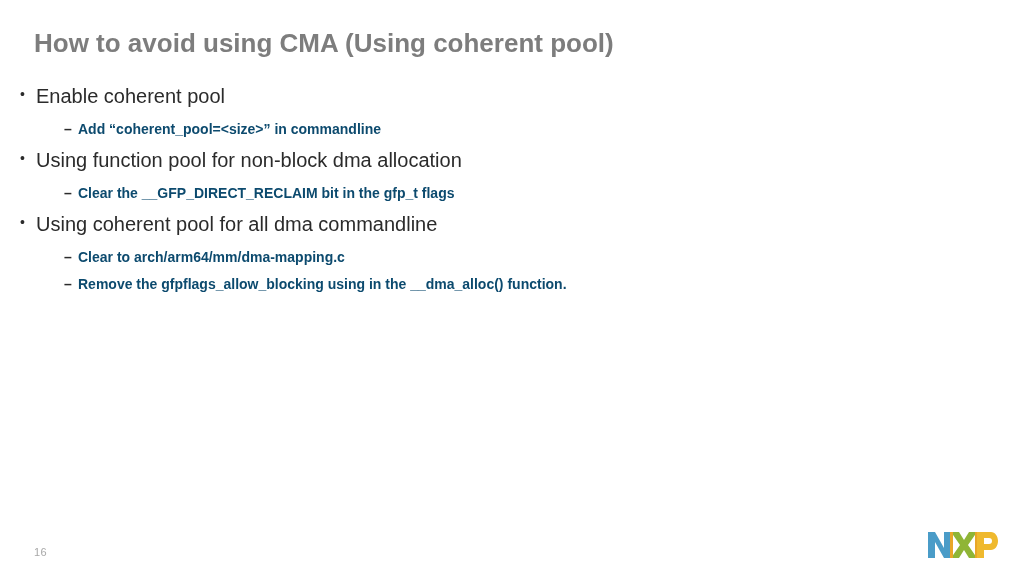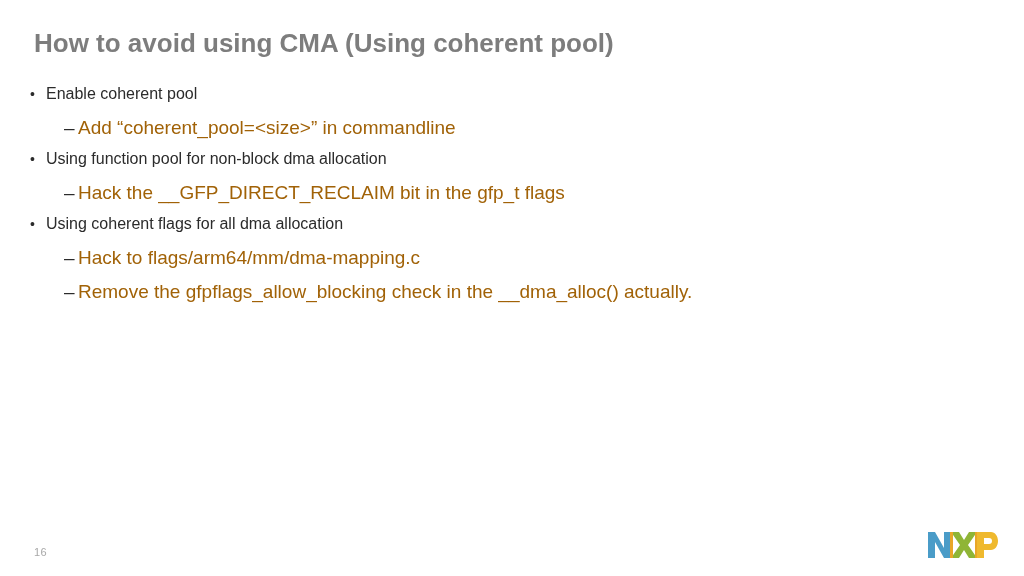--- a/index.html
+++ b/index.html
@@ -24,43 +24,44 @@
     .title {
       font-size: 26px;
       font-weight: bold;
       color: #7d7d7d;
       margin-bottom: 24px;
     }
     .content {
       color: #2b2b2b;
     }
     .l1 {
-      font-size: 16px;
+      font-size: 20px;
       color: #2b2b2b;
-      margin-left: 12px;
+      margin-left: 2px;
       margin-bottom: 10px;
       line-height: 1.35;
       position: relative;
     }
     .l1::before {
       content: "•";
       position: absolute;
       left: -16px;
       top: 2px;
       font-size: 14px;
       color: #2b2b2b;
     }
     .l2 {
-      font-size: 19px;
-      color: #a16207;
+      font-size: 14px;
+      color: #0c4a6e;
       margin-left: 44px;
       margin-bottom: 8px;
       line-height: 1.35;
       position: relative;
       padding-right: 60px;
+      font-weight: bold;
     }
     .l2::before {
       content: "–";
       position: absolute;
       left: -14px;
       top: 0;
       color: #2b2b2b;
     }
     .footer {
       position: absolute;
@@ -88,25 +89,25 @@
 <body>
 
 <div class="slide">
   <h1 class="title">How to avoid using CMA (Using coherent pool)</h1>
 
   <div class="content">
     <div class="l1">Enable coherent pool</div>
     <div class="l2">Add “coherent_pool=&lt;size&gt;” in commandline</div>
 
     <div class="l1">Using function pool for non-block dma allocation</div>
-    <div class="l2">Hack the __GFP_DIRECT_RECLAIM bit in the gfp_t flags</div>
+    <div class="l2">Clear the __GFP_DIRECT_RECLAIM bit in the gfp_t flags</div>
 
-    <div class="l1">Using coherent flags for all dma allocation</div>
-    <div class="l2">Hack to flags/arm64/mm/dma-mapping.c</div>
-    <div class="l2">Remove the gfpflags_allow_blocking check in the __dma_alloc() actually.</div>
+    <div class="l1">Using coherent pool for all dma commandline</div>
+    <div class="l2">Clear to arch/arm64/mm/dma-mapping.c</div>
+    <div class="l2">Remove the gfpflags_allow_blocking using in the __dma_alloc() function.</div>
   </div>
 
   <div class="footer">
     <span class="page-num">16</span>
   </div>
 
   <div class="logo">
     <svg viewBox="0 0 72 34" xmlns="http://www.w3.org/2000/svg">
 
       <polygon points="0,4 0,30 7,30 7,14 16,30 23,30 23,4 16,4 16,20 7,4" fill="#4a9cc8"></polygon>

